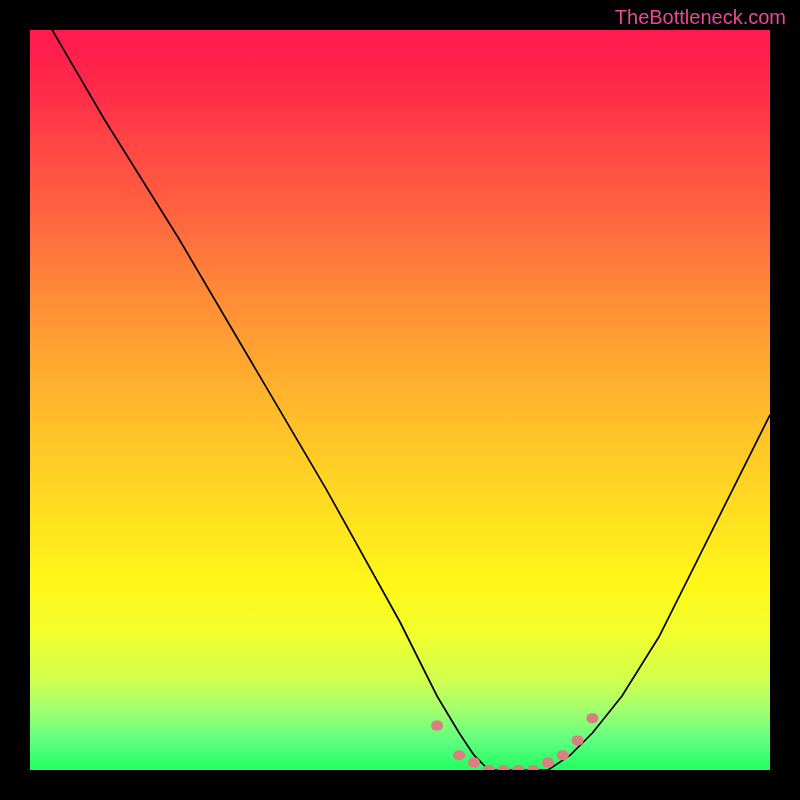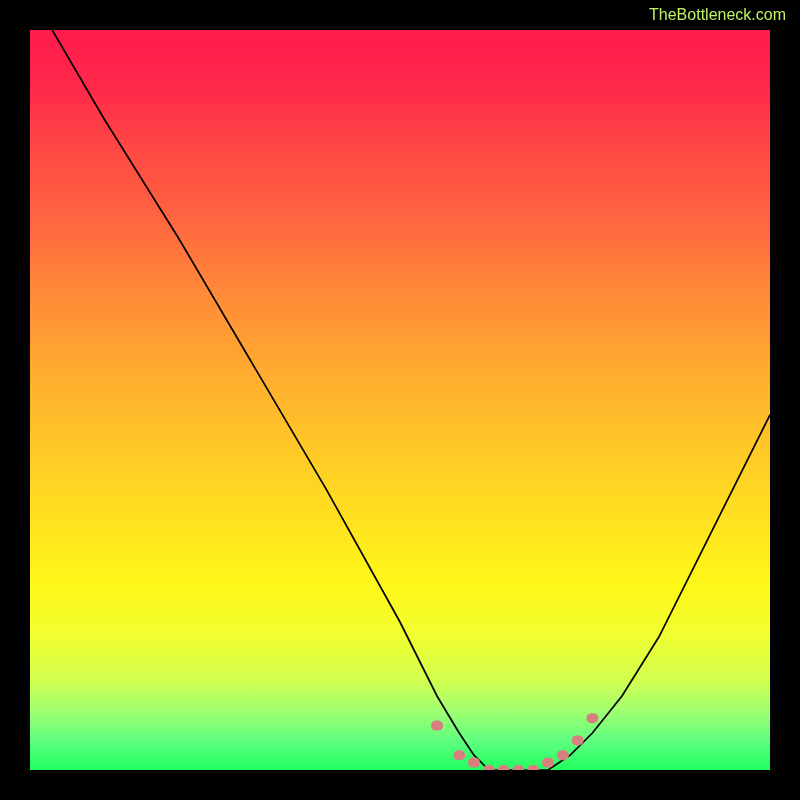--- a/index.html
+++ b/index.html
@@ -8,22 +8,22 @@
     width: 800px;
     height: 800px;
     background: #000;
     position: relative;
     font-family: Arial, sans-serif;
   }
   .watermark {
     position: absolute;
     top: 6px;
     right: 14px;
-    color: #bef264;
-    font-size: 16px;
+    color: #ec4899;
+    font-size: 20px;
     font-weight: 500;
     z-index: 10;
   }
   .plot-area {
     position: absolute;
     left: 30px;
     top: 30px;
     width: 740px;
     height: 740px;
     overflow: hidden;

